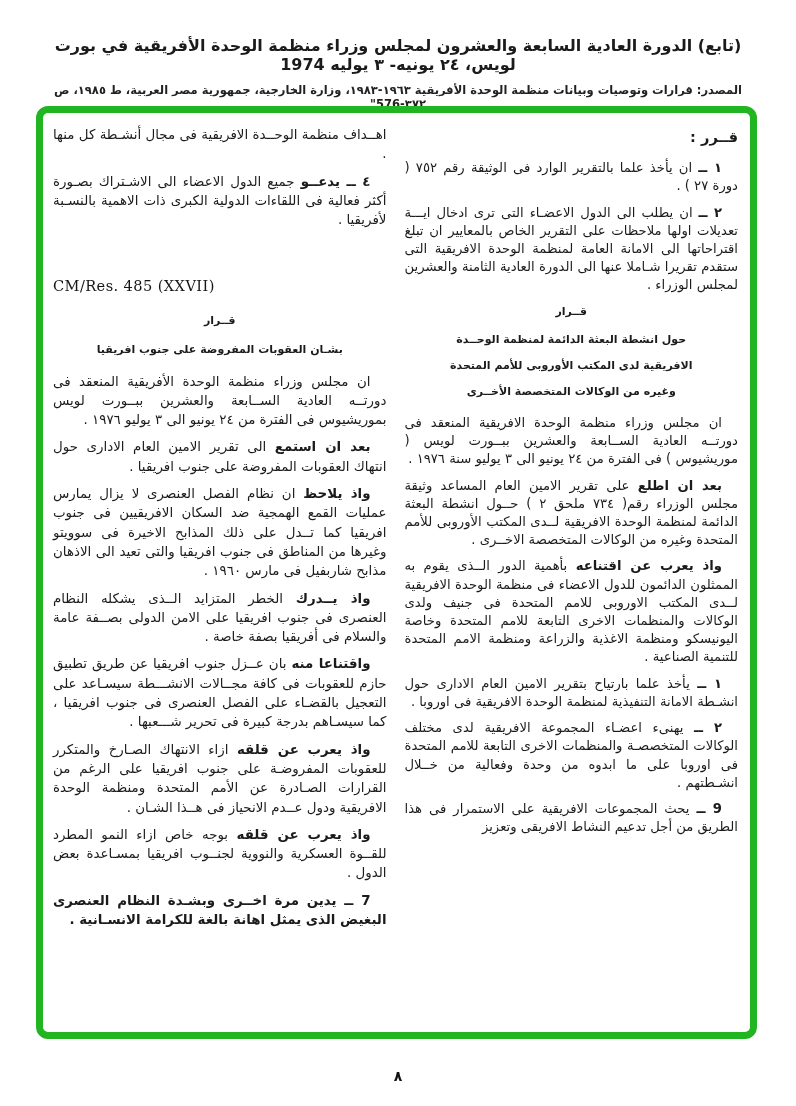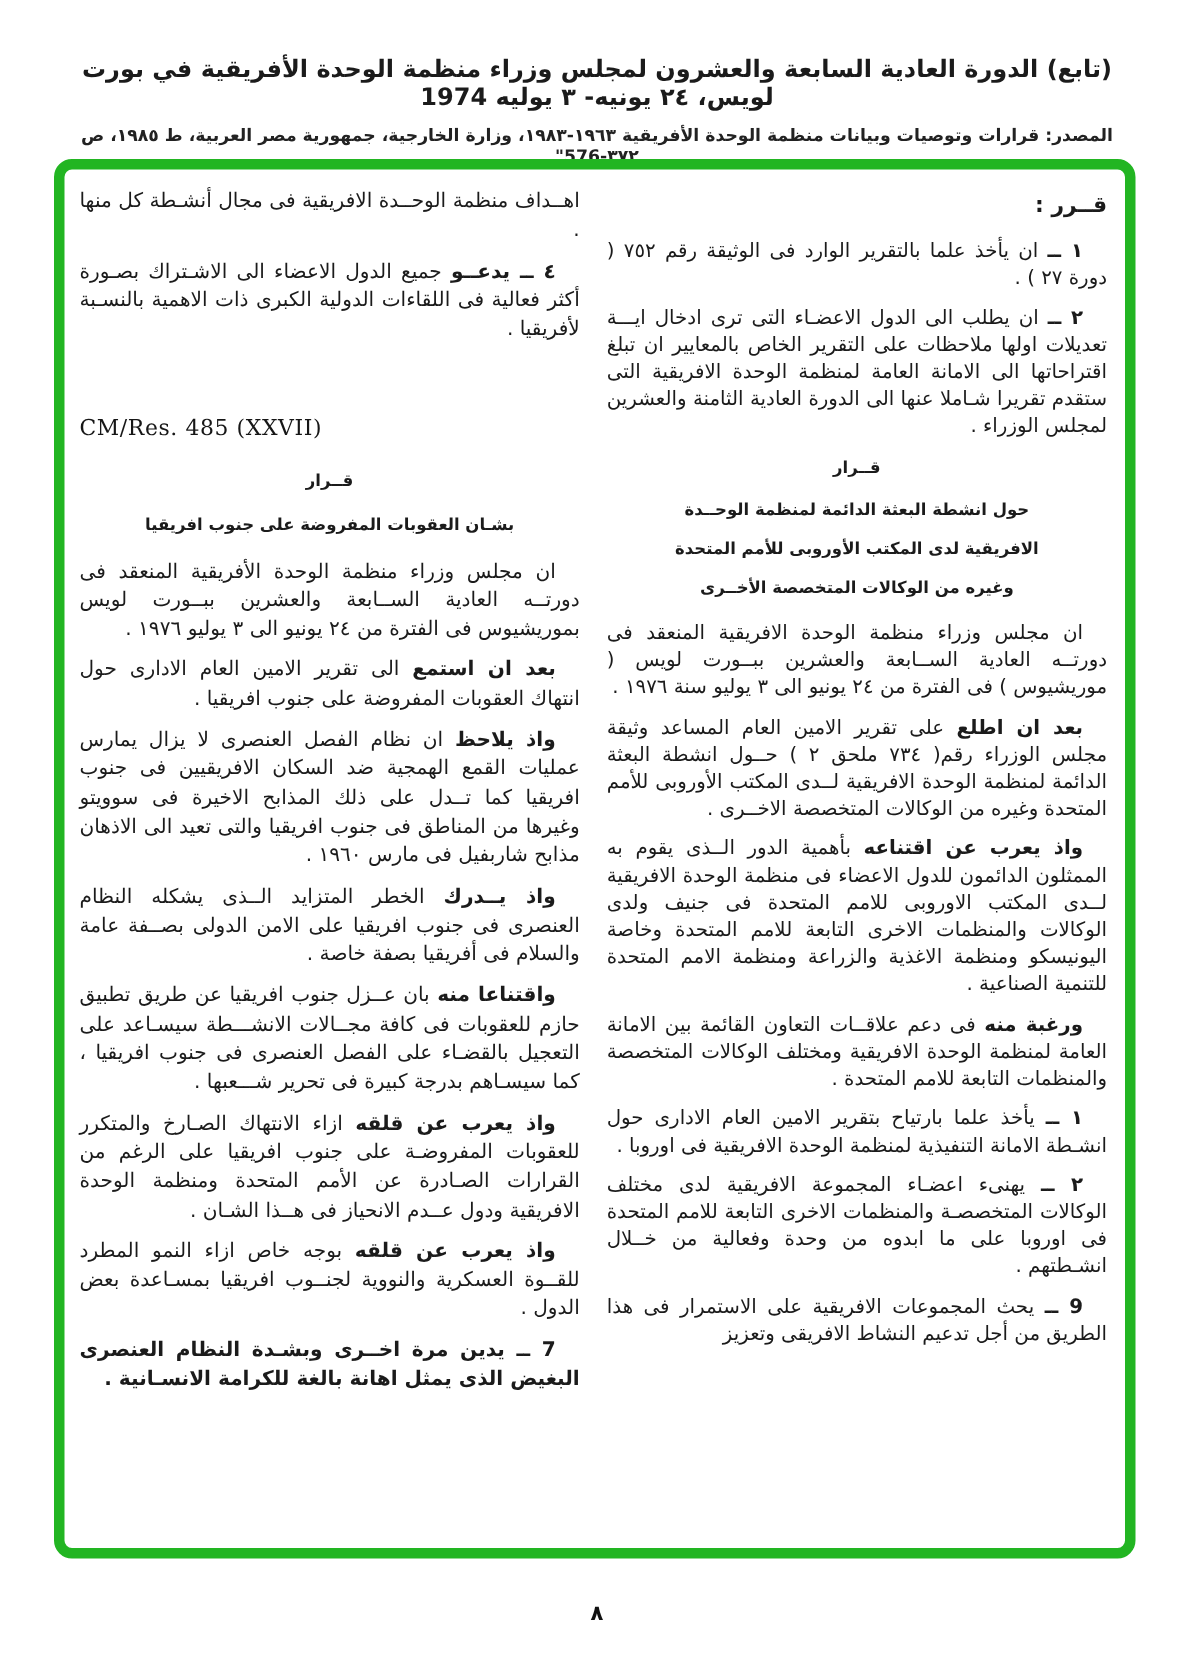--- a/index.html
+++ b/index.html
@@ -132,21 +132,20 @@
       <div class="res-title">
         <div class="t-word">قــرار</div>
         <div class="t-line">حول انشطة البعثة الدائمة لمنظمة الوحــدة</div>
         <div class="t-line">الافريقية لدى المكتب الأوروبى للأمم المتحدة</div>
         <div class="t-line">وغيره من الوكالات المتخصصة الأخــرى</div>
       </div>
 
       <p class="para"><span class="lead"></span><span>ان مجلس وزراء منظمة الوحدة الافريقية المنعقد فى دورتــه العادية الســابعة والعشرين ببــورت لويس ( موريشيوس ) فى الفترة من ٢٤ يونيو الى ٣ يوليو سنة ١٩٧٦ .</span></p>
       <p class="para"><span class="lead">بعد ان اطلع</span><span> على تقرير الامين العام المساعد وثيقة مجلس الوزراء رقم( ٧٣٤ ملحق ٢ ) حــول انشطة البعثة الدائمة لمنظمة الوحدة الافريقية لــدى المكتب الأوروبى للأمم المتحدة وغيره من الوكالات المتخصصة الاخــرى .</span></p>
       <p class="para"><span class="lead">واذ يعرب عن اقتناعه</span><span> بأهمية الدور الــذى يقوم به الممثلون الدائمون للدول الاعضاء فى منظمة الوحدة الافريقية لــدى المكتب الاوروبى للامم المتحدة فى جنيف ولدى الوكالات والمنظمات الاخرى التابعة للامم المتحدة وخاصة اليونيسكو ومنظمة الاغذية والزراعة ومنظمة الامم المتحدة للتنمية الصناعية .</span></p>
-      <p class="para"><span class="lead">ورغبة منه</span><span> فى دعم علاقــات التعاون القائمة بين الامانة العامة لمنظمة الوحدة الافريقية ومختلف الوكالات المتخصصة والمنظمات التابعة للامم المتحدة .</span></p>
       <p class="para"><span class="lead">١ ــ</span><span> يأخذ علما بارتياح بتقرير الامين العام الادارى حول انشـطة الامانة التنفيذية لمنظمة الوحدة الافريقية فى اوروبا .</span></p>
       <p class="para"><span class="lead">٢ ــ</span><span> يهنىء اعضـاء المجموعة الافريقية لدى مختلف الوكالات المتخصصـة والمنظمات الاخرى التابعة للامم المتحدة فى اوروبا على ما ابدوه من وحدة وفعالية من خــلال انشـطتهم .</span></p>
       <p class="para"><span class="lead">9 ــ</span><span> يحث المجموعات الافريقية على الاستمرار فى هذا الطريق من أجل تدعيم النشاط الافريقى وتعزيز</span></p>
     </section>
 
     <section class="col col-left">
       <p class="para no-indent">اهــداف منظمة الوحــدة الافريقية فى مجال أنشـطة كل منها .</p>
 
       <p class="para"><span class="lead">٤ ــ يدعــو</span><span> جميع الدول الاعضاء الى الاشـتراك بصـورة أكثر فعالية فى اللقاءات الدولية الكبرى ذات الاهمية بالنسـبة لأفريقيا .</span></p>
 

